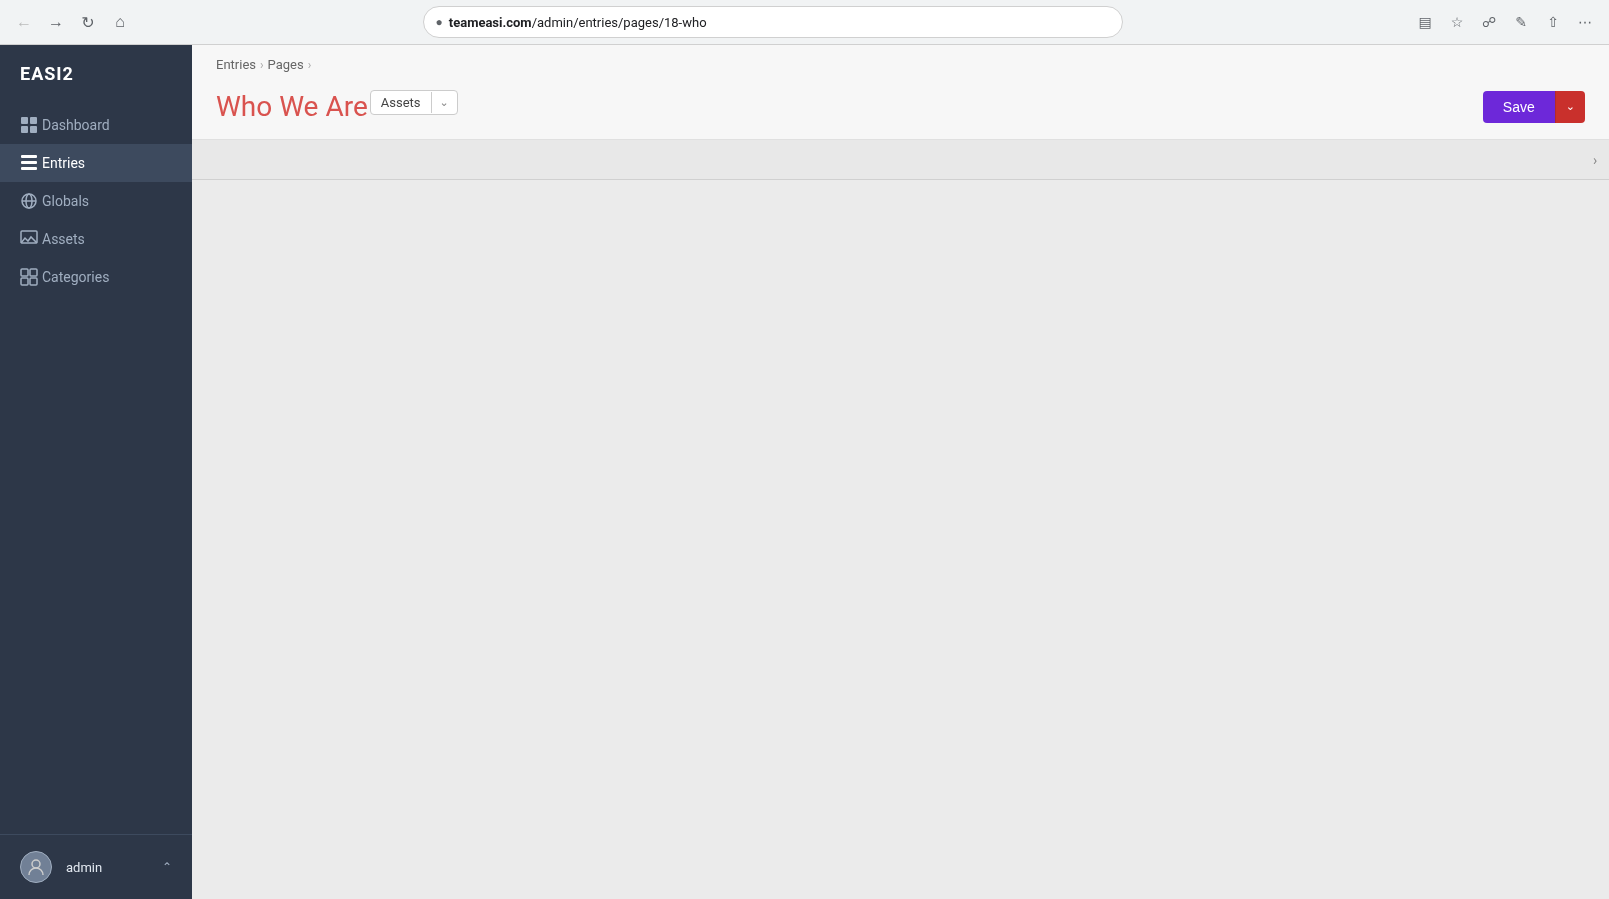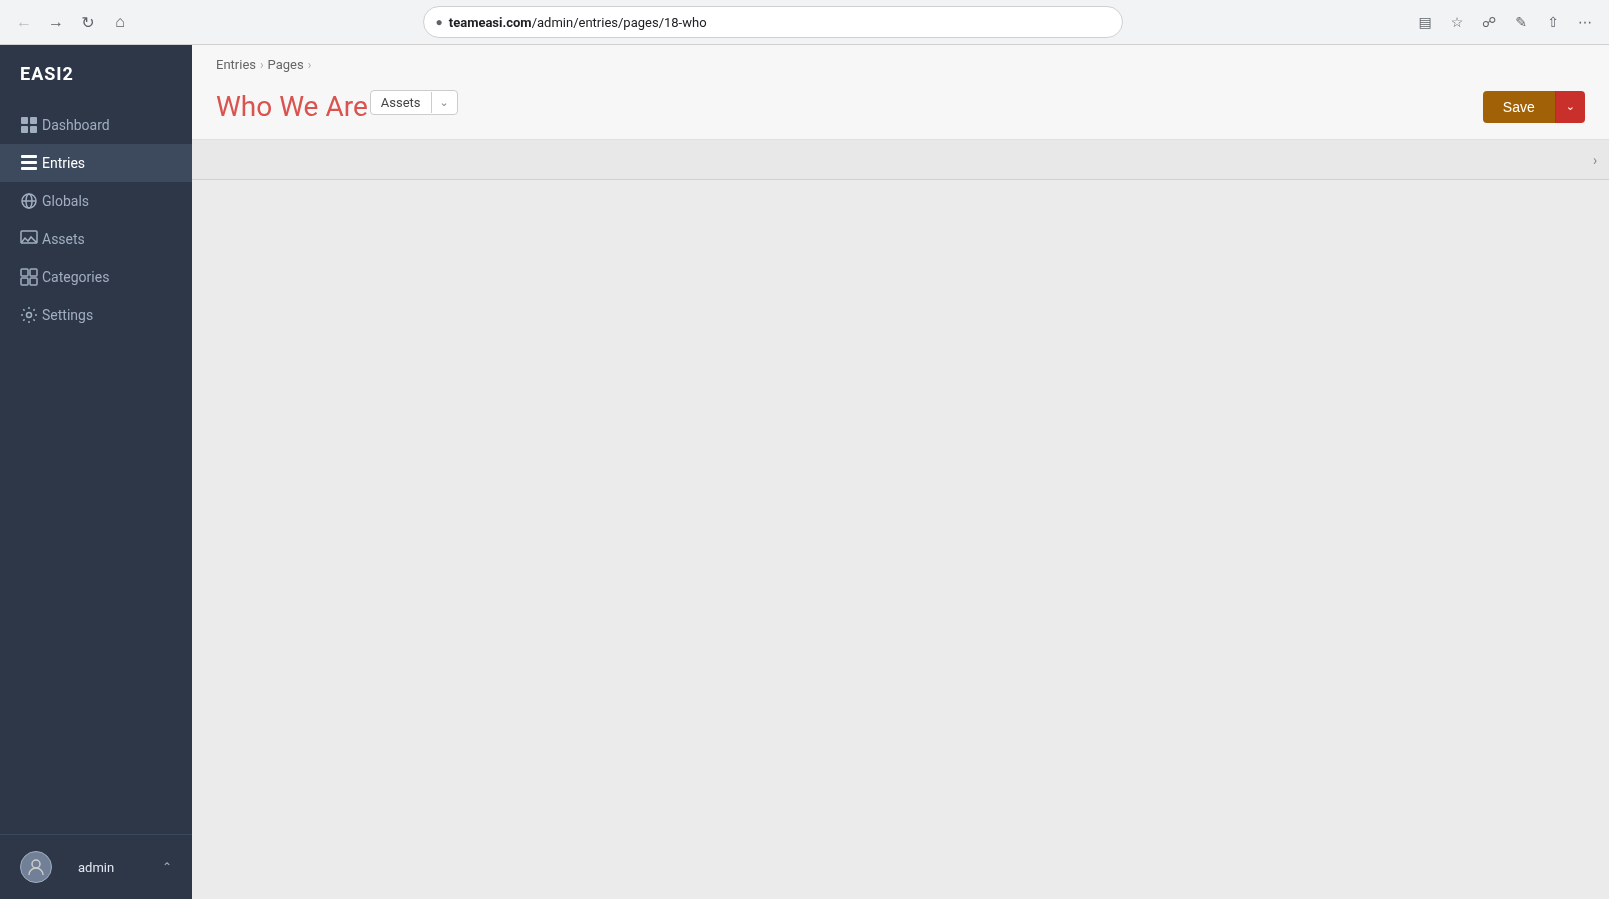--- a/index.html
+++ b/index.html
@@ -131,21 +131,21 @@
     .sidebar-footer {
       padding: 16px 20px;
       border-top: 1px solid #3d4a5e;
       display: flex;
       align-items: center;
       justify-content: space-between;
     }
     .sidebar-user {
       display: flex;
       align-items: center;
-      gap: 26px;
+      gap: 14px;
     }
     .sidebar-avatar {
       width: 32px;
       height: 32px;
       border-radius: 50%;
       background: #718096;
       display: flex;
       align-items: center;
       justify-content: center;
       font-size: 14px;
@@ -231,21 +231,21 @@
       color: #888;
       font-size: 11px;
     }
     .save-button-group {
       display: flex;
       align-items: stretch;
       border-radius: 4px;
       overflow: hidden;
     }
     .save-button-main {
-      background: #a16207;
+      background: #6d28d9;
       color: #fff;
       border: none;
       padding: 8px 20px;
       font-size: 14px;
       cursor: pointer;
       font-weight: 500;
     }
     .save-button-dropdown {
       background: #c9302c;
       color: #fff;
@@ -381,29 +381,20 @@
               <rect x="1" y="1" width="7" height="7" rx="1"></rect>
               <rect x="10" y="1" width="7" height="7" rx="1"></rect>
               <rect x="1" y="10" width="7" height="7" rx="1"></rect>
               <rect x="10" y="10" width="7" height="7" rx="1"></rect>
             </svg>
         </span>
         <span>Categories</span>
       </div>
 
 
-      <div class="sidebar-item">
-        <span class="sidebar-item-icon">
-          <svg class="icon-svg" viewBox="0 0 18 18" fill="none" stroke="currentColor" stroke-width="1.5">
-              <circle cx="9" cy="9" r="2.5"></circle>
-              <path d="M9 1v2M9 15v2M1 9h2M15 9h2M3.22 3.22l1.42 1.42M13.36 13.36l1.42 1.42M3.22 14.78l1.42-1.42M13.36 4.64l1.42-1.42"></path>
-            </svg>
-        </span>
-        <span>Settings</span>
-      </div>
 
     </nav>
 
     <div class="sidebar-footer">
       <div class="sidebar-user">
         <div class="sidebar-avatar">
           <svg width="20" height="20" viewBox="0 0 20 20" fill="none" stroke="#ccc" stroke-width="1.5">
               <circle cx="10" cy="7" r="4"></circle>
               <path d="M3 18c0-3.866 3.134-7 7-7s7 3.134 7 7"></path>
             </svg>

